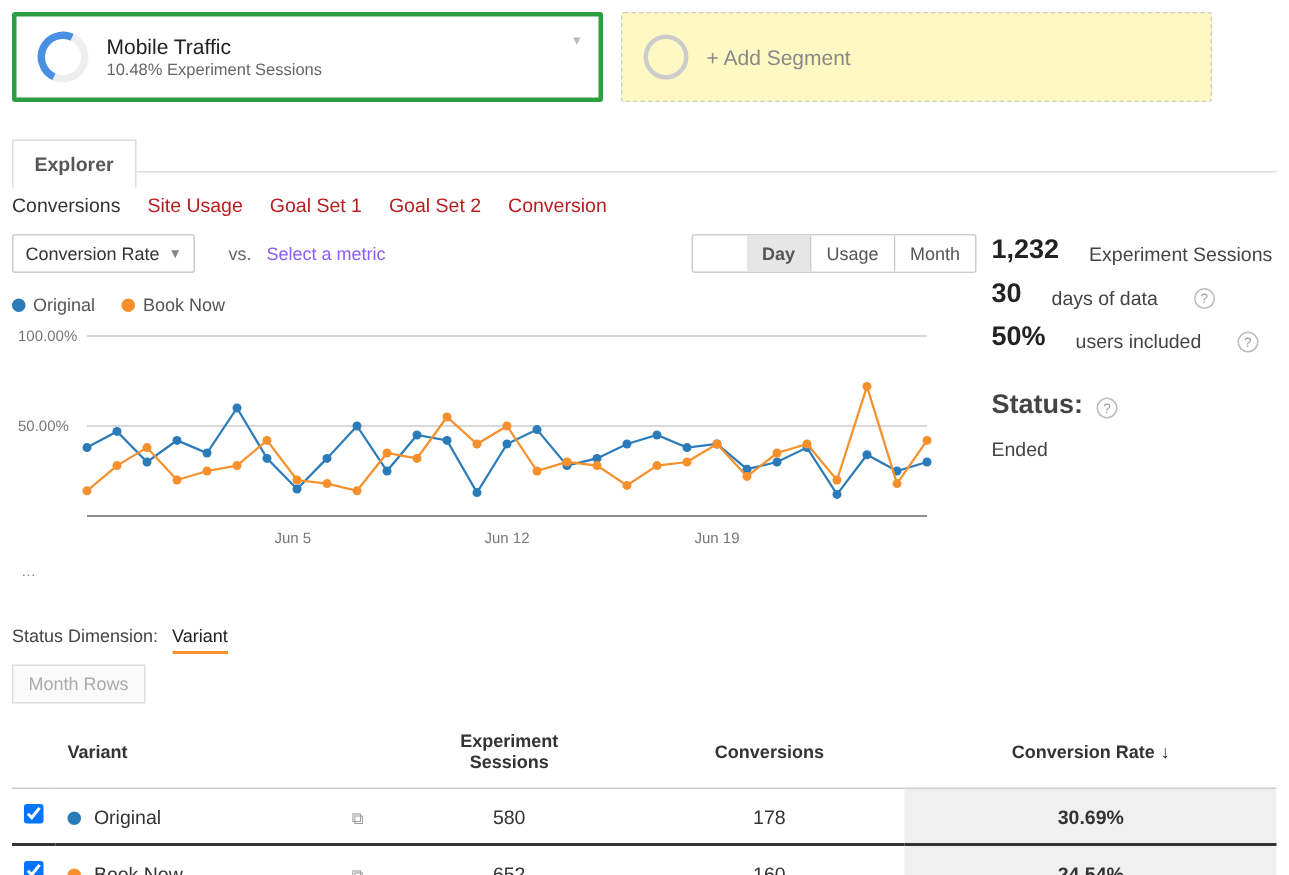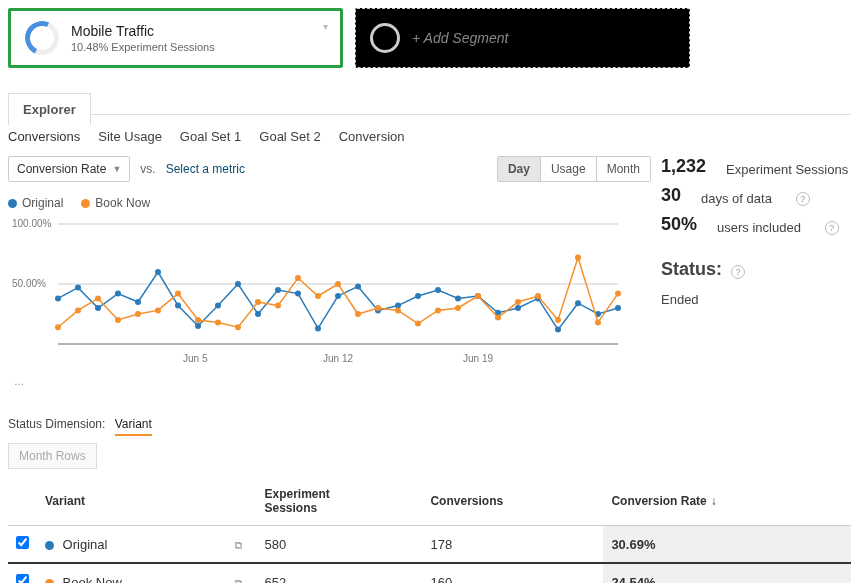--- a/index.html
+++ b/index.html
@@ -1,39 +1,39 @@
 <!DOCTYPE html>
 <html><head>
 <meta charset="utf-8">
 <style>
 * { box-sizing: border-box; margin: 0; padding: 0; }
 body { font-family: Arial, Helvetica, sans-serif; font-size: 13px; color: #333; background: #fff; width: 859px; padding: 8px; }
 .segments { display: flex; gap: 12px; margin-bottom: 14px; }
-.segment { border: 1px solid #ddd; border-radius: 2px; padding: 10px 14px; display: flex; align-items: center; gap: 12px; width: 335px; height: 60px; position: relative; }
+.segment { border: 1px solid #ddd; border-radius: 2px; padding: 10px 14px; display: flex; align-items: center; gap: 12px; width: 394px; height: 60px; position: relative; }
 .segment.active { border: 3px solid #2b9e3f; }
 .segment-donut { width: 34px; height: 34px; border: 5px solid #4a90e2; border-radius: 50%; border-right-color: #eee; border-bottom-color: #eee; transform: rotate(-20deg); }
 .segment-text .title { font-size: 14px; color: #222; margin-bottom: 2px; }
 .segment-text .sub { font-size: 11px; color: #666; }
 .segment-caret { position: absolute; right: 12px; top: 10px; color: #bbb; font-size: 10px; }
-.segment.add { border: 1px dashed #ccc; background: #000000; font-style: italic; }
+.segment.add { border: 1px dashed #ccc; background: #fef9c3; }
 .segment.add .circle { width: 30px; height: 30px; border: 3px solid #ccc; border-radius: 50%; }
 .segment.add .label { color: #888; font-size: 14px; }
 .tabbar { display: flex; border-bottom: 1px solid #ddd; margin-bottom: 10px; }
 .tab { padding: 8px 14px; border: 1px solid #ddd; border-bottom: none; font-size: 13px; background: #f5f5f5; color: #555; cursor: pointer; }
 .tab.active { background: #fff; font-weight: bold; position: relative; top: 11px; }
 .subtabs { display: flex; gap: 18px; padding: 4px 0 12px 0; font-size: 13px; }
-.subtabs span { color: #404040; cursor: pointer; }
+.subtabs span { color: #b91c1c; cursor: pointer; }
 .subtabs span.active { color: #333; font-weight: normal; }
 .toolbar { display: flex; align-items: center; justify-content: space-between; margin-bottom: 8px; }
 .toolbar-left { display: flex; align-items: center; gap: 10px; font-size: 12px; }
 .dd { border: 1px solid #ccc; border-radius: 2px; padding: 5px 8px; display: inline-flex; align-items: center; gap: 6px; background: #fff; cursor: pointer; }
 .dd .caret { font-size: 9px; color: #888; }
-.vs { color: #666; font-size: 12px; }
-.metric-link { color: #0c4a6e; font-size: 12px; cursor: pointer; text-align: right; }
-.gran { display: flex; border: 1px solid #ccc; border-radius: 2px; overflow: hidden; }
+.vs { color: #666; font-size: 12px; margin-left: 12px; }
+.metric-link { color: #8b5cf6; font-size: 12px; cursor: pointer; text-align: right; }
+.gran { display: flex; border: 1px solid #ccc; border-radius: 2px; overflow: hidden; padding-left: 36px; }
 .gran button { border: none; border-right: 1px solid #ccc; padding: 5px 10px; font-size: 12px; background: #fff; cursor: pointer; color: #555; }
 .gran button:last-child { border-right: none; }
 .gran button.active { background: #e6e6e6; font-weight: bold; }
 .content { display: flex; gap: 0; }
 .chart-area { flex: 1; }
 .side { width: 200px; padding-left: 10px; font-size: 13px; color: #444; }
 .side .row { margin-bottom: 8px; display: flex; align-items: flex-end; gap: 20px; }
 .side .big { font-size: 18px; font-weight: bold; color: #222; }
 .side .q { display: inline-block; width: 14px; height: 14px; border: 1px solid #bbb; border-radius: 50%; font-size: 9px; color: #999; text-align: center; line-height: 13px; margin-left: 4px; }
 .status-h { font-size: 18px; font-weight: bold; margin: 24px 0 12px 0; }
@@ -44,21 +44,21 @@
 svg.chart { width: 620px; height: 160px; display: block; }
 .tick-label { font-size: 10px; fill: #777; }
 .gridline { stroke: #ccc; stroke-width: 1; }
 .baseline { stroke: #666; stroke-width: 1; }
 .ellipsis-label { color: #888; font-size: 10px; padding: 2px 0 10px 6px; }
 .primary-dim { font-size: 12px; color: #444; margin: 20px 0 12px 0; }
 .primary-dim .val { color: #222; border-bottom: 2px solid #f5902c; padding-bottom: 3px; margin-left: 6px; }
 .plot-rows { border: 1px solid #ddd; color: #aaa; padding: 5px 10px; font-size: 12px; background: #fafafa; cursor: default; display: inline-block; margin-bottom: 8px; }
 table { width: 100%; border-collapse: collapse; font-size: 13px; }
 th { text-align: left; padding: 10px 8px; border-bottom: 1px solid #ccc; color: #333; font-weight: bold; font-size: 12px; }
-th.right, td.right { text-align: left; }
+th.right, td.right { text-align: center; }
 td { padding: 10px 8px; border-bottom: 1px solid #ddd; color: #333; }
 td.cb, th.cb { width: 20px; }
 td.rate { background: #f0f0f0; font-weight: bold; }
 .link-icon { color: #999; font-size: 11px; cursor: pointer; }
 .sort-arrow { font-size: 12px; margin-left: 4px; }
 tr.total td { border-top: 2px solid #333; border-bottom: 2px solid #333; }
 </style>
 </head>
 <body>
 

